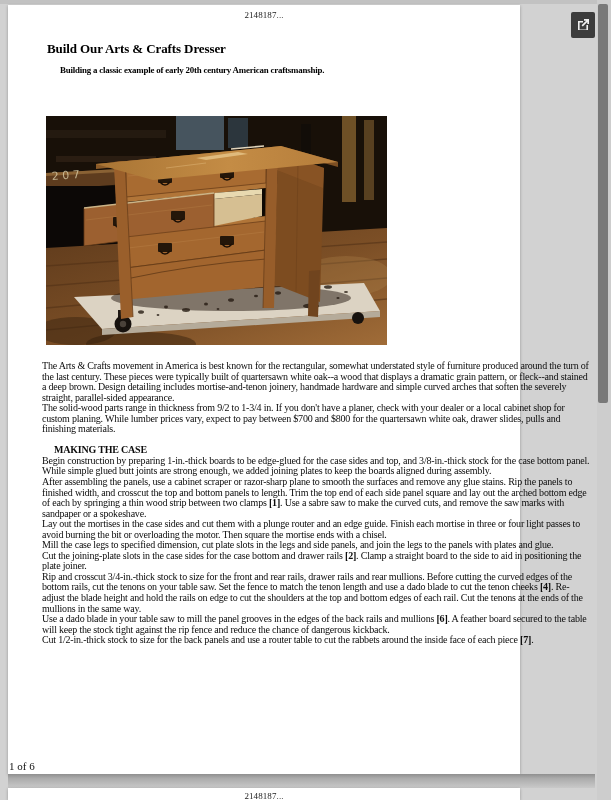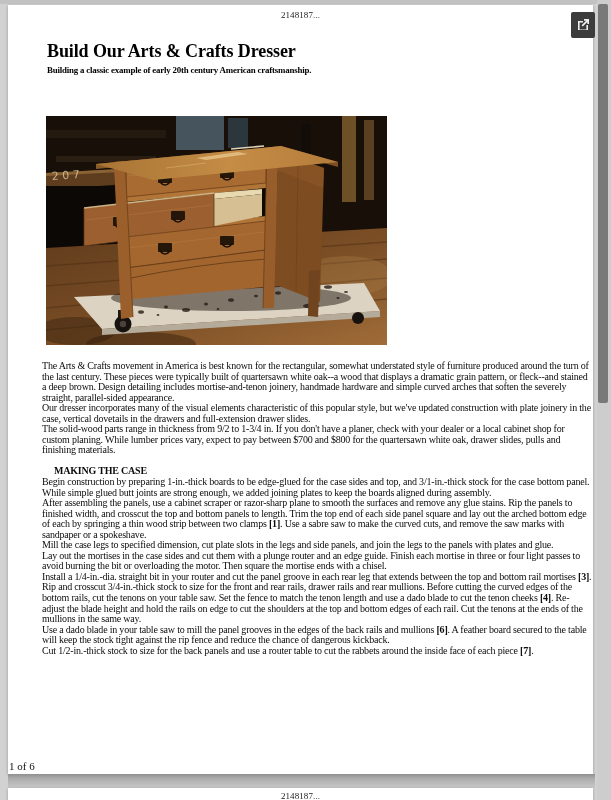--- a/index.html
+++ b/index.html
@@ -3,40 +3,40 @@
 <meta charset="utf-8">
 <style>
   html,body{margin:0;padding:0;}
   body{
     width:611px;height:800px;overflow:hidden;position:relative;
     background:#d2d2d2;
     font-family:"Liberation Serif","DejaVu Serif",serif;
   }
   .top-strip{position:absolute;left:0;top:0;width:611px;height:4px;background:#c2c2c2;}
   .page{
-    position:absolute;left:8px;width:585px;background:#ffffff;
+    position:absolute;left:8px;width:512px;background:#ffffff;
     box-shadow:0 1px 3px rgba(0,0,0,.28);
   }
   .page1{top:5px;height:769px;}
   .page2{top:788px;height:12px;}
   .page-gap{
     position:absolute;left:8px;top:774px;width:587px;height:14px;
     background:linear-gradient(to bottom,#8f8f8f 0%,#ababab 30%,#c9c9c9 100%);
   }
   .page-header{
     position:absolute;left:0;top:5px;width:100%;text-align:center;
     font-size:9px;color:#1a1a1a;letter-spacing:.1px;
   }
   .page2 .page-header{top:3px;}
   .article-title{
     position:absolute;left:39px;top:36px;margin:0;
-    font-size:18px;font-weight:bold;color:#000;letter-spacing:-0.1px;
+    font-size:13px;font-weight:bold;color:#000;letter-spacing:-0.1px;
   }
   .article-subtitle{
-    position:absolute;left:39px;top:60px;margin:0;
+    position:absolute;left:52px;top:60px;margin:0;
     font-size:8.9px;font-weight:bold;color:#000;letter-spacing:-0.2px;text-align:center;
   }
   .photo{
     position:absolute;left:38px;top:111px;width:341px;height:229px;overflow:hidden;
   }
   .body-copy{
     position:absolute;left:34px;top:356px;width:550px;
     font-size:10px;line-height:10.55px;letter-spacing:-0.2px;color:#0c0c0c;
   }
   .body-copy p{margin:0;}
@@ -210,30 +210,29 @@
         <polygon points="150,42 192,36 202,38 160,44" fill="#e9c98f" opacity="0.75"></polygon>
         <line x1="185" y1="33" x2="218" y2="30" stroke="#f5e9cf" stroke-width="1.6" opacity="0.9"></line>
         <line x1="120" y1="52" x2="160" y2="47" stroke="#e0b87a" stroke-width="1" opacity="0.5"></line>
       </g>
     </svg>
   </div>
 
   <div class="body-copy">
     <div id="intro-paragraphs">
         <p>The Arts &amp; Crafts movement in America is best known for the rectangular, somewhat understated style of furniture produced around the turn of the last century. These pieces were typically built of quartersawn white oak--a wood that displays a dramatic grain pattern, or fleck--and stained a deep brown. Design detailing includes mortise-and-tenon joinery, handmade hardware and simple curved arches that soften the severely straight, parallel-sided appearance.</p>
-        <p>Our dresser incorporates many of the visual elements characteristic of this popular style, but we've updated construction with plate joinery in the case, vertical dovetails in the drawers and full-extension drawer slides.</p>
         <p>The solid-wood parts range in thickness from 9/2 to 1-3/4 in. If you don't have a planer, check with your dealer or a local cabinet shop for custom planing. While lumber prices vary, expect to pay between $700 and $800 for the quartersawn white oak, drawer slides, pulls and finishing materials.</p>
       </div>
     <div class="section-heading">MAKING THE CASE</div>
     <div id="case-paragraphs">
-        <p>Begin construction by preparing 1-in.-thick boards to be edge-glued for the case sides and top, and 3/1-in.-thick stock for the case bottom panel. While simple glued butt joints are strong enough, we added joining plates to keep the boards aligned during assembly.</p>
+        <p>Begin construction by preparing 1-in.-thick boards to be edge-glued for the case sides and top, and 3/8-in.-thick stock for the case bottom panel. While simple glued butt joints are strong enough, we added joining plates to keep the boards aligned during assembly.</p>
         <p>After assembling the panels, use a cabinet scraper or razor-sharp plane to smooth the surfaces and remove any glue stains. Rip the panels to finished width, and crosscut the top and bottom panels to length. Trim the top end of each side panel square and lay out the arched bottom edge of each by springing a thin wood strip between two clamps <b>[1]</b>. Use a sabre saw to make the curved cuts, and remove the saw marks with sandpaper or a spokeshave.</p>
+        <p>Lay out the mortises in the case sides and cut them with a plunge router and an edge guide. Finish each mortise in three or four light passes to avoid burning the bit or overloading the motor. Then square the mortise ends with a chisel.</p>
         <p>Mill the case legs to specified dimension, cut plate slots in the legs and side panels, and join the legs to the panels with plates and glue.</p>
-        <p>Lay out the mortises in the case sides and cut them with a plunge router and an edge guide. Finish each mortise in three or four light passes to avoid burning the bit or overloading the motor. Then square the mortise ends with a chisel.</p>
-        <p>Install a 1/4-in.-dia. straight bit in your router and cut the panel groove in each rear leg that extends between the top and bottom rail mortises <b>[3]</b>.</p>
+        <p>Cut the joining-plate slots in the case sides for the case bottom and drawer rails <b>[2]</b>. Clamp a straight board to the side to aid in positioning the plate joiner.</p>
         <p>Rip and crosscut 3/4-in.-thick stock to size for the front and rear rails, drawer rails and rear mullions. Before cutting the curved edges of the bottom rails, cut the tenons on your table saw. Set the fence to match the tenon length and use a dado blade to cut the tenon cheeks <b>[4]</b>. Re-adjust the blade height and hold the rails on edge to cut the shoulders at the top and bottom edges of each rail. Cut the tenons at the ends of the mullions in the same way.</p>
         <p>Use a dado blade in your table saw to mill the panel grooves in the edges of the back rails and mullions <b>[6]</b>. A feather board secured to the table will keep the stock tight against the rip fence and reduce the chance of dangerous kickback.</p>
         <p>Cut 1/2-in.-thick stock to size for the back panels and use a router table to cut the rabbets around the inside face of each piece <b>[7]</b>.</p>
       </div>
   </div>
 
   <div class="page-number">1 of 6</div>
 </div>
 
 <div class="page-gap"></div>

